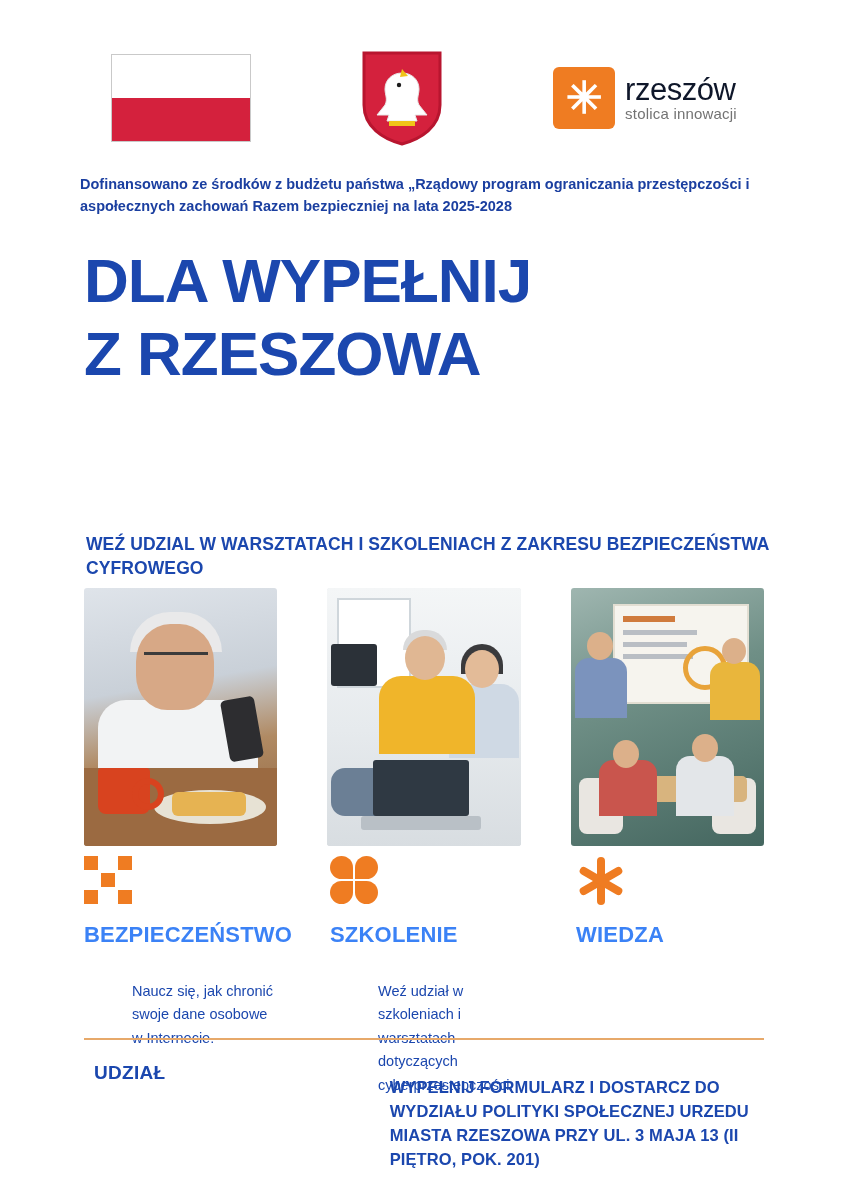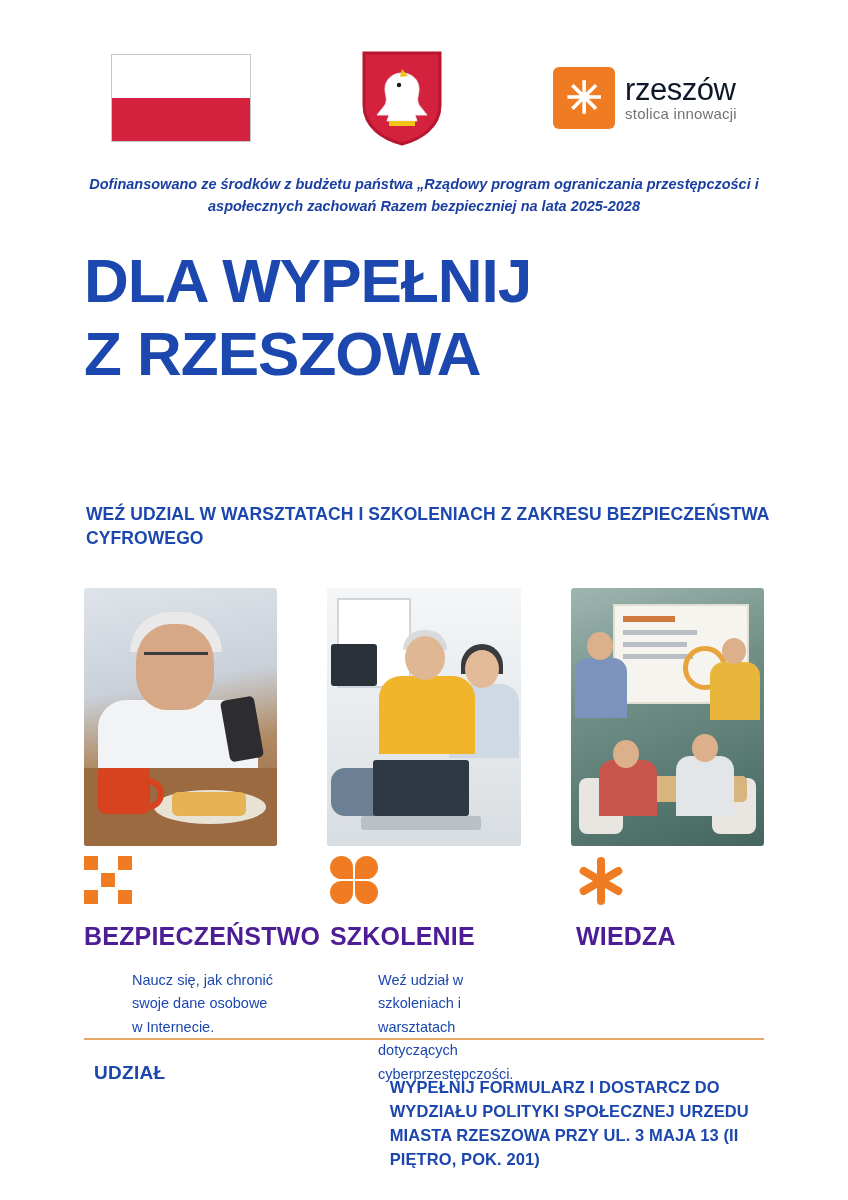--- a/index.html
+++ b/index.html
@@ -86,26 +86,24 @@
     color: #737373;
     letter-spacing: 0.2px;
   }
 
   
   .funding {
     position: absolute;
     top: 174px;
     left: 80px;
     width: 688px;
-    text-align: center;
     font-size: 14.5px;
     line-height: 1.5;
     color: #1b3fa0;
     font-weight: 600;
-    font-style: italic;
   }
 
   
   .headline {
     position: absolute;
     top: 238px;
     left: 84px;
     width: 700px;
     color: #1b47ae;
     font-weight: 800;
@@ -114,21 +112,21 @@
     letter-spacing: -1px;
     font-stretch: condensed;
   }
   .headline .l1 { display: block; letter-spacing: -2px; }
   .headline .l2 { display: block; margin-top: 14px; }
   .headline .l3 { display: block; margin-top: 14px; }
 
   
   .subhead {
     position: absolute;
-    top: 503px;
+    top: 533px;
     left: 86px;
     width: 690px;
     color: #1b47ae;
     font-weight: 800;
     font-size: 17.5px;
     line-height: 1.35;
     letter-spacing: 0.1px;
   }
 
   
@@ -241,25 +239,25 @@
     left: 21px; top: 1px;
     width: 8px; height: 48px;
     background: #ef7c22;
     border-radius: 4px;
     transform-origin: 50% 50%;
   }
   .ico-asterisk i:nth-child(2) { transform: rotate(60deg); }
   .ico-asterisk i:nth-child(3) { transform: rotate(120deg); }
 
   .feature-title {
-    color: #4c1d95;
+    color: #3b82f6;
     font-weight: 800;
-    font-size: 25px;
+    font-size: 22px;
     letter-spacing: 0.2px;
-    margin-bottom: 18px;
+    margin-bottom: 32px;
   }
   .feature-text {
     color: #1b47ae;
     font-size: 14.5px;
     line-height: 1.62;
     font-weight: 500;
     margin-left: 48px;
   }
 
   

